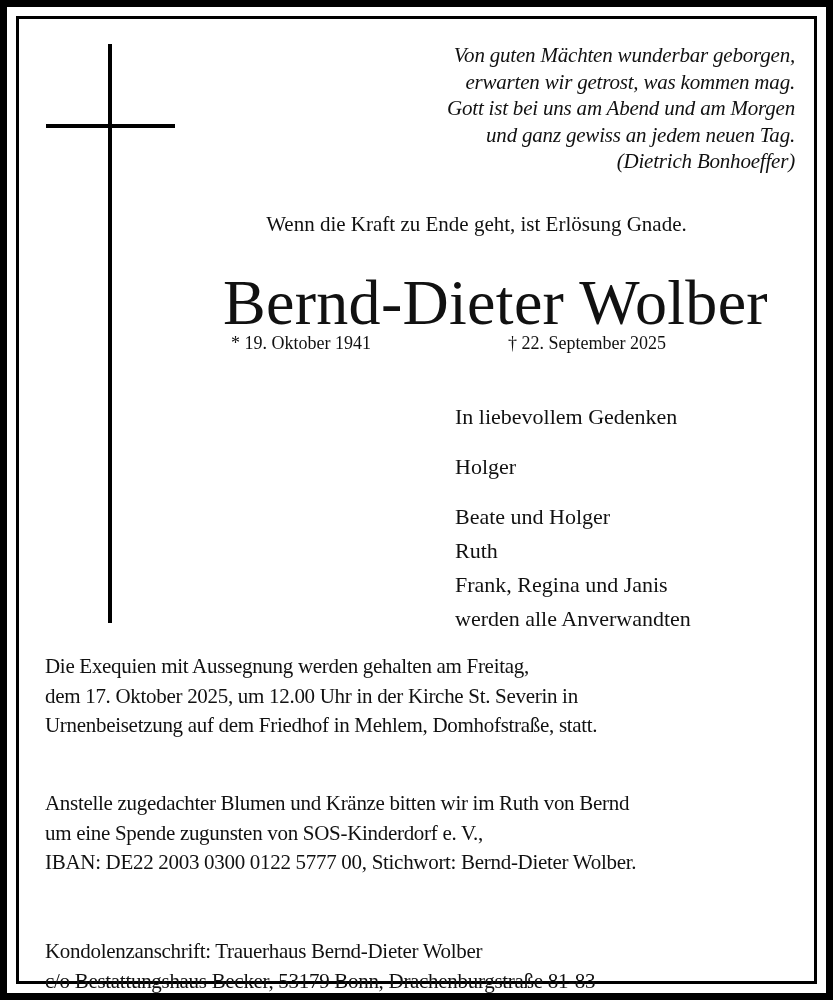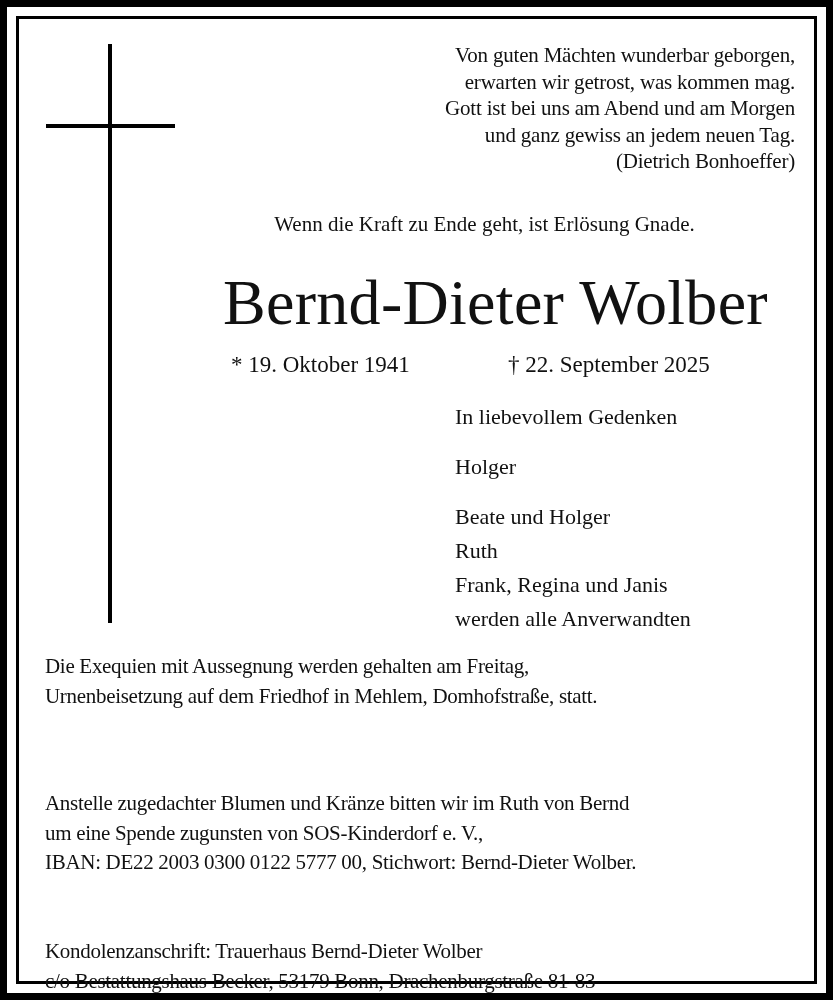--- a/index.html
+++ b/index.html
@@ -8,30 +8,30 @@
 
   .frame-outer { position:absolute; left:0; top:0; width:833px; height:1000px;
                  box-sizing:border-box; border:7px solid #000000; background:#ffffff; }
   .frame-inner { position:absolute; left:9px; top:9px; right:9px; bottom:9px;
                  border:3px solid #000000; background:#ffffff; }
 
   .cross-v { position:absolute; left:108px; top:44px; width:4px; height:579px; background:#000000; }
   .cross-h { position:absolute; left:46px; top:124px; width:129px; height:4px; background:#000000; }
 
   .poem { position:absolute; right:38px; top:42px; width:460px; text-align:right;
-          font-size:21px; line-height:26.5px; letter-spacing:-0.2px; }
+          font-style:italic; font-size:21px; line-height:26.5px; letter-spacing:-0.2px; }
   .poem div { white-space:nowrap; }
 
-  .motto { position:absolute; left:0; width:815px; top:210px; padding-left:12px; text-align:center;
+  .motto { position:absolute; left:0; width:815px; top:210px; padding-left:4px; text-align:center;
            font-size:21px; line-height:28px; }
   .motto span { display:inline-block; margin-left:130px; }
 
   .name { position:absolute; left:223px; top:270px; font-size:64px; line-height:66px; letter-spacing:0.3px; white-space:nowrap; }
 
-  .dates { position:absolute; top:351px; font-size:23px; line-height:28px; white-space:nowrap; }
+  .dates { position:absolute; top:329px; font-size:18px; line-height:28px; white-space:nowrap; }
   .born { left:231px; }
   .died { left:508px; }
 
   .mourners { position:absolute; left:449px; top:400px; font-size:22px; line-height:34px;margin-left:6px; }
   .mourners .grp { margin-bottom:16px; }
   .mourners .tight div { line-height:34px;font-family:Liberation Serif, serif; }
 
   .para { position:absolute; left:45px; font-size:21px; line-height:29.5px; white-space:nowrap; letter-spacing:-0.3px; }
   .p1 { top:652px; }
   .p2 { top:789px; }
@@ -72,20 +72,21 @@
   <div class="tight">
     <div>Beate und Holger</div>
     <div>Ruth</div>
     <div>Frank, Regina und Janis</div>
     <div>werden alle Anverwandten</div>
   </div>
 </div>
 
 <div class="para p1">
   <div>Die Exequien mit Aussegnung werden gehalten am Freitag,</div>
+  <div>dem 17. Oktober 2025, um 12.00 Uhr in der Kirche St. Severin in</div>
   <div>Urnenbeisetzung auf dem Friedhof in Mehlem, Domhofstraße, statt.</div>
 </div>
 
 <div class="para p2">
   <div>Anstelle zugedachter Blumen und Kränze bitten wir im Ruth von Bernd</div>
   <div>um eine Spende zugunsten von SOS-Kinderdorf e. V.,</div>
   <div>IBAN: DE22 2003 0300 0122 5777 00, Stichwort: Bernd-Dieter Wolber.</div>
 </div>
 
 <div class="para p3">

